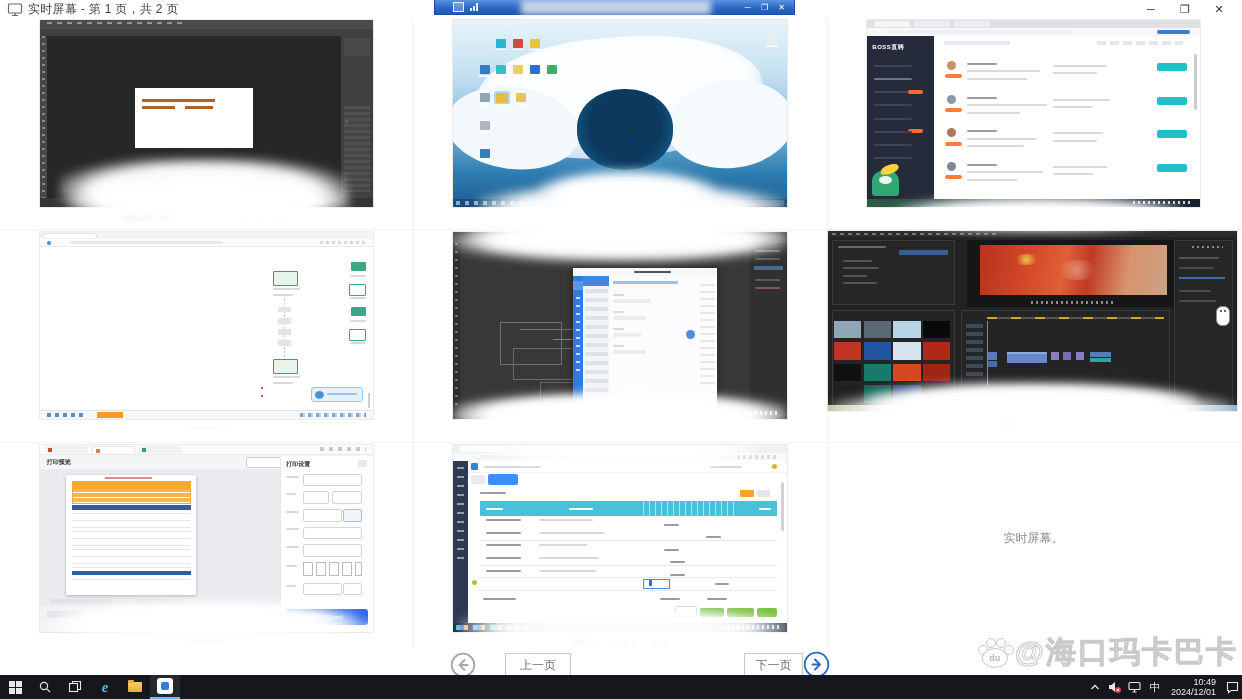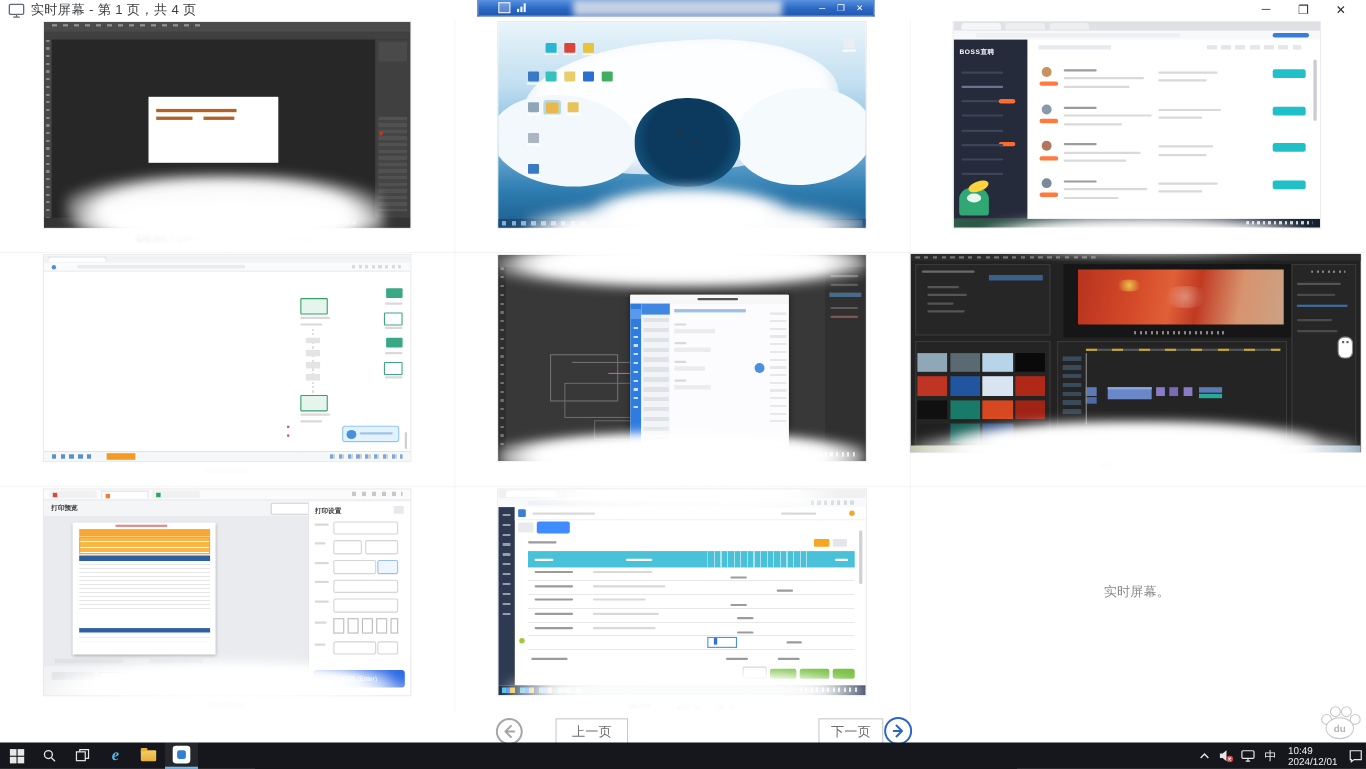--- a/index.html
+++ b/index.html
@@ -50,42 +50,42 @@
   
   .taskbar{position:absolute;left:0;bottom:0;width:100%;height:24px;background:#15171c;z-index:70;
            display:flex;align-items:center;}
   .tb-ico{width:30px;height:24px;display:flex;align-items:center;justify-content:center;position:relative;}
   .tb-active{background:rgba(255,255,255,.07);border-bottom:2px solid #76b9ed;box-sizing:border-box;}
   .winlogo{display:grid;grid-template-columns:6px 6px;grid-template-rows:6px 6px;gap:1px;}
   .winlogo i{background:#e8e8e8;display:block;}
   .tray{margin-left:auto;display:flex;align-items:center;height:24px;}
   .tray .tb-ico{width:20px;}
   .ime{color:#eee;font-size:11px;width:20px;text-align:center;}
-  .clock{color:#eee;font-size:9px;line-height:10px;text-align:left;padding:0 6px;white-space:nowrap;}
+  .clock{color:#eee;font-size:9px;line-height:10px;text-align:right;padding:0 6px;white-space:nowrap;}
   .folder{width:14px;height:10px;background:linear-gradient(#f6cf5e,#e8ae3e);border-radius:1px;position:relative;}
   .folder:before{content:"";position:absolute;top:-2px;left:0;width:6px;height:3px;background:#e8ae3e;border-radius:1px 1px 0 0;}
   .appico{width:16px;height:16px;background:#fff;border-radius:3px;display:flex;align-items:center;justify-content:center;}
   .appico i{width:8px;height:8px;background:#2f7fd4;border-radius:2px;display:block;}
   .ie{color:#53b9e8;font-size:15px;font-style:italic;font-weight:bold;font-family:"Liberation Serif",serif;}
   
   .dicon{position:absolute;border-radius:1px;}
   .dicon:after{content:"";position:absolute;left:-12%;bottom:-30%;width:124%;height:16%;background:rgba(255,255,255,.8);}
   .tile{flex:0 0 22.5%;height:21%;margin:1% 1% 2% 1%;}
   .offline{position:absolute;z-index:2;display:flex;align-items:center;justify-content:center;
            font-size:12px;color:#8a8a8a;}
 </style>
 </head>
 <body>
 
 <div class="titlebar">
   <svg width="16" height="15" viewBox="0 0 16 15">
     <rect x="1.5" y="2" width="13" height="9" rx="1" fill="none" stroke="#5f6b7a" stroke-width="1.2"></rect>
     <path d="M5 13.5h6 M8 11v2.5" stroke="#5f6b7a" stroke-width="1.2" fill="none"></path>
   </svg>
-  <span class="title-text">实时屏幕 - 第 1 页，共 4 页</span>
+  <span class="title-text">实时屏幕 - 第 1 页，共 2 页</span>
 </div>
 <div class="win-controls">
   <div class="win-btn">─</div>
   <div class="win-btn">❐</div>
   <div class="win-btn">✕</div>
 </div>
 
 <div class="bluebar">
   <span class="bb-ico"></span>
   <span class="bars">
@@ -583,20 +583,21 @@
 </div>
 
 <div class="watermark">
   <span class="paw">
     <i class="toe" style="left:1px;top:8px"></i>
     <i class="toe" style="left:9px;top:1px"></i>
     <i class="toe" style="left:19px;top:1px"></i>
     <i class="toe" style="left:27px;top:8px"></i>
     <span class="pad">du</span>
   </span>
+  <span class="wm-text">@海口玛卡巴卡</span>
 </div>
 
 <div class="taskbar">
   <div class="tb-ico">
     <span class="winlogo">
         <i></i>
         <i></i>
         <i></i>
         <i></i>
       </span>

